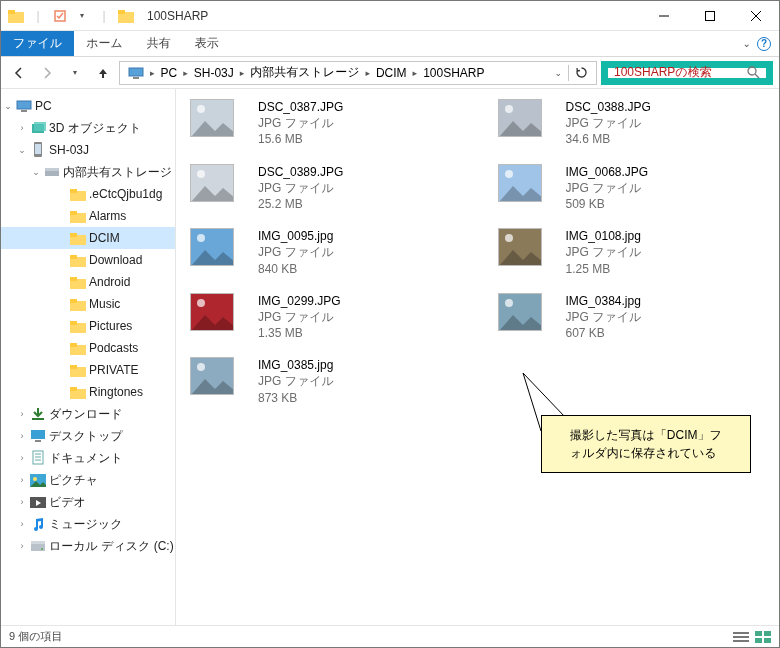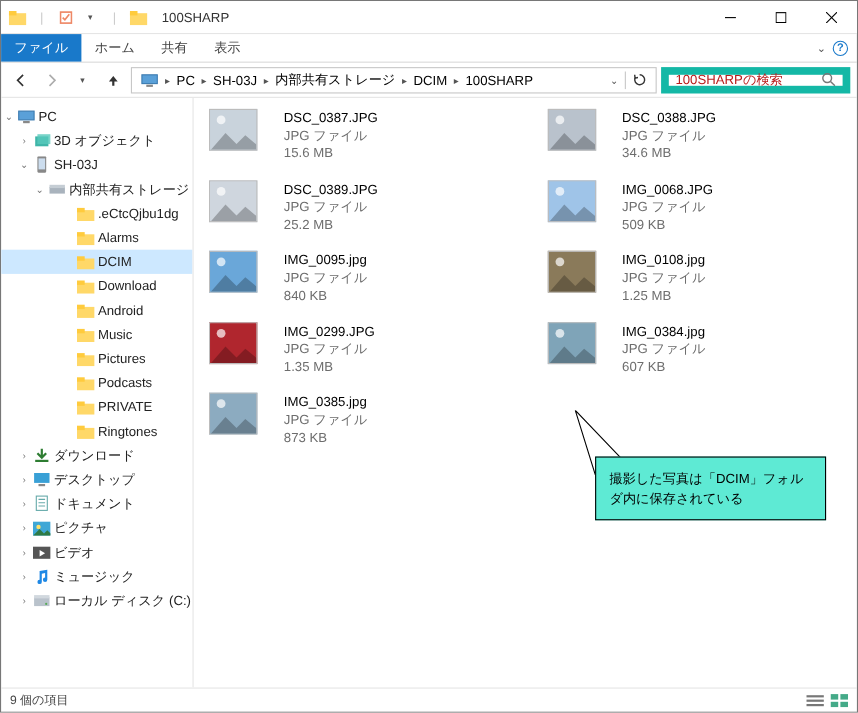--- a/index.html
+++ b/index.html
@@ -30,21 +30,21 @@
 .node .lbl { overflow:hidden; text-overflow:ellipsis; }
 .node.sel { background:#cde8ff; }
 .d0{padding-left:0}.d1{padding-left:14px}.d2{padding-left:28px}.d3{padding-left:54px}
 .content { flex:1; position:relative; overflow:auto; padding:10px 14px; }
 .grid { display:grid; grid-template-columns: 1fr 1fr; column-gap:40px; row-gap:16px; }
 .item { display:flex; gap:24px; align-items:flex-start; }
 .thumb { width:44px; height:38px; background:#888; border:1px solid #bcbcbc; display:flex; align-items:center; justify-content:center; overflow:hidden; }
 .meta { font-size:12px; line-height:1.35; }
 .meta .name { color:#000; }
 .meta .type, .meta .size { color:#6d6d6d; }
-.callout { position:absolute; right:28px; top:326px; width:210px; border:1px solid #000; background:#5eead4; padding:10px 12px; font-size:12px; line-height:1.5; }
+.callout { position:absolute; right:28px; top:326px; width:210px; border:1px solid #000; background:#fef9c3; padding:10px 28px; font-size:12px; line-height:1.5; }
 .status { height:22px; border-top:1px solid #e5e5e5; display:flex; align-items:center; padding:0 8px; font-size:11px; color:#444; }
 .status .right { margin-left:auto; display:flex; gap:6px; color:#666; }
 svg { display:block; }
 </style>
 </head>
 <body>
 
 <div class="window">
 
   <div class="titlebar">

